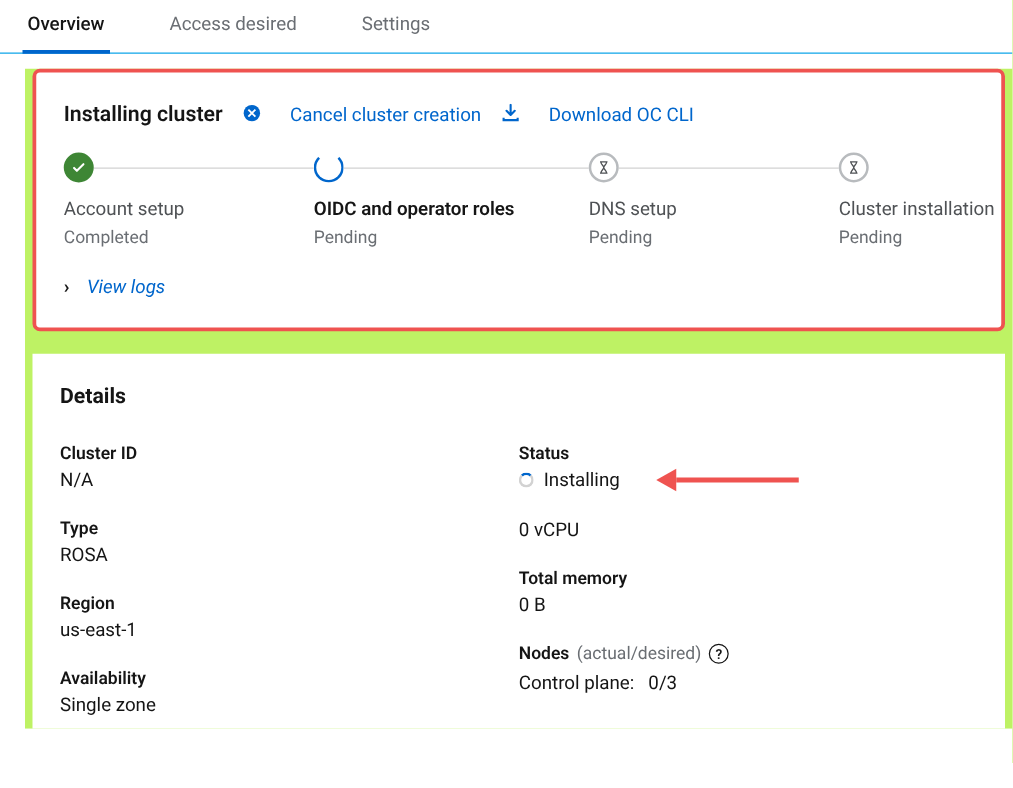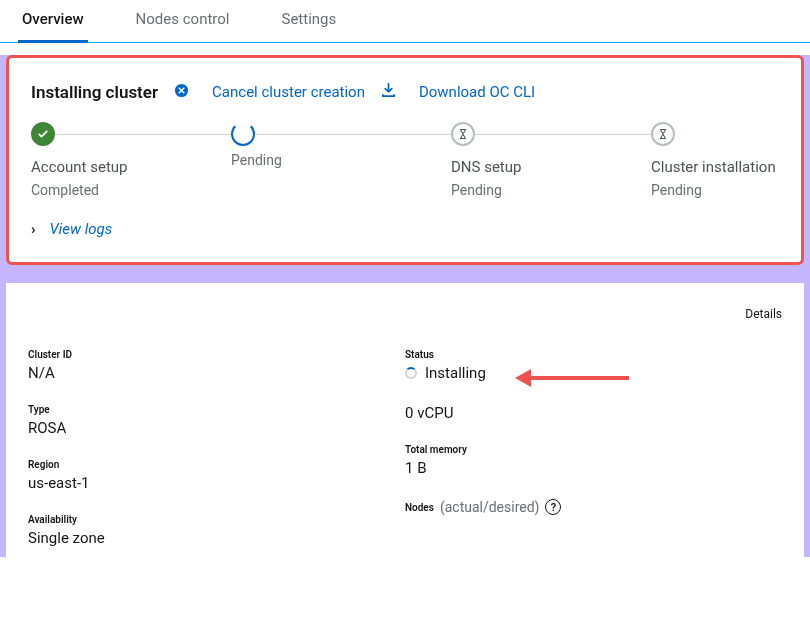--- a/index.html
+++ b/index.html
@@ -23,21 +23,22 @@
       font-size: 15px;
     }
     .tab.active {
       color: #151515;
       font-weight: 500;
       border-bottom: 3px solid #0066cc;
       margin-bottom: -1px;
     }
     .content-wrap {
       padding: 0 0;
-      background: #c4b5fd;
+      background: #bef264;
+      margin-left: 20px;
     }
     .install-card {
       background: #fff;
       border: 3px solid #ef5350;
       border-radius: 6px;
       margin: 12px 6px 0 6px;
       padding: 24px 22px 24px 22px;
     }
     .install-header {
       display: flex;
@@ -118,36 +119,35 @@
       color: #151515;
       font-weight: 700;
     }
     .view-logs .label { color: #0066cc; cursor: pointer; font-style: italic; }
     .details-card {
       background: #fff;
       margin: 18px 6px 0 6px;
       padding: 24px 22px 10px 22px;
     }
     .details-card h2 {
-      font-size: 12px;
-      font-weight: 400;
+      font-size: 17px;
+      font-weight: 700;
       margin-bottom: 28px;
-      text-align: right;
     }
     .details-grid {
       display: flex;
     }
     .col {
       flex: 1;
       display: flex;
       flex-direction: column;
       gap: 22px;
     }
     .field-label {
-      font-size: 10px;
+      font-size: 14px;
       font-weight: 600;
       color: #151515;
       margin-bottom: 4px;
     }
     .field-value {
       font-size: 15px;
       color: #151515;
     }
     .status-row { display: flex; align-items: center; gap: 8px; }
     .spinner-mini {
@@ -176,21 +176,21 @@
       border-bottom: 9px solid transparent;
       border-right: 16px solid #ef5350;
     }
     .col-right { position: relative; }
   </style>
 </head>
 <body>
 
 <div class="tabs">
   <div class="tab active">Overview</div>
-  <div class="tab">Nodes control</div>
+  <div class="tab">Access desired</div>
   <div class="tab">Settings</div>
 </div>
 
 <div class="content-wrap">
 
   <div class="install-card">
     <div class="install-header">
       <span class="install-title">Installing cluster</span>
       <span class="link-action">
         <span>
@@ -219,20 +219,21 @@
           <svg viewBox="0 0 16 16">
               <path d="M3 8.5l3 3 7-7" stroke="#fff" stroke-width="2.2" fill="none" stroke-linecap="round" stroke-linejoin="round"></path>
             </svg>
         </div>
         <div class="step-title">Account setup</div>
         <div class="step-status">Completed</div>
       </div>
       <div class="step">
         <div class="step-connector"></div>
         <div class="step-icon progress"></div>
+        <div class="step-title current">OIDC and operator roles</div>
         <div class="step-status">Pending</div>
       </div>
       <div class="step">
         <div class="step-connector"></div>
         <div class="step-icon">
           <svg viewBox="0 0 16 16">
               <path d="M4 2h8M4 14h8M5 2c0 3 3 4 3 6s-3 3-3 6M11 2c0 3-3 4-3 6s3 3 3 6" stroke="#4f5255" stroke-width="1.4" fill="none"></path>
             </svg>
         </div>
         <div class="step-title">DNS setup</div>
@@ -286,26 +287,31 @@
           <div class="arrow-annot" style="left:110px; top:20px;">
             <div class="arrow-head"></div>
               <div class="arrow-line"></div>
           </div>
         </div>
         <div>
           <div class="field-value">0 vCPU</div>
         </div>
         <div>
           <div class="field-label">Total memory</div>
-          <div class="field-value">1 B</div>
+          <div class="field-value">0 B</div>
         </div>
         <div>
           <div class="nodes-label">
             <span class="field-label" style="margin-bottom:0">Nodes</span>
             <span class="muted">(actual/desired)</span>
             <span class="help-icon">?</span>
           </div>
+          <div class="field-value" style="margin-top:6px">
+            <span>Control plane:</span>
+            <span>&nbsp;</span>
+            <span>0/3</span>
+          </div>
         </div>
       </div>
     </div>
   </div>
 
 </div>
 
 </body></html>

